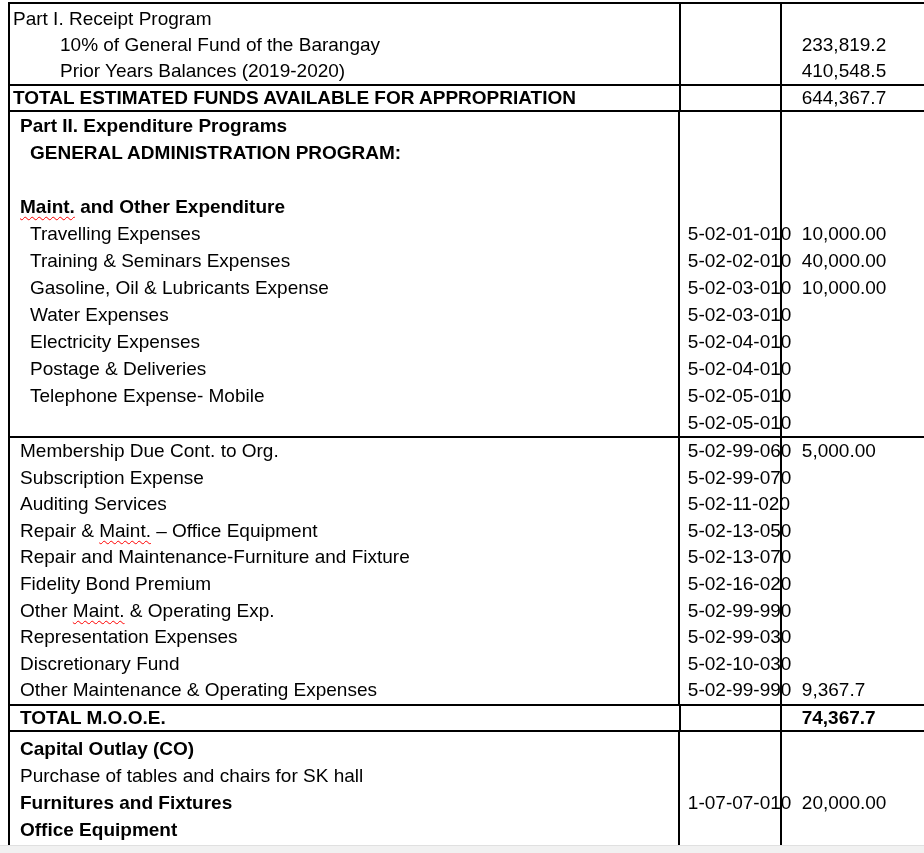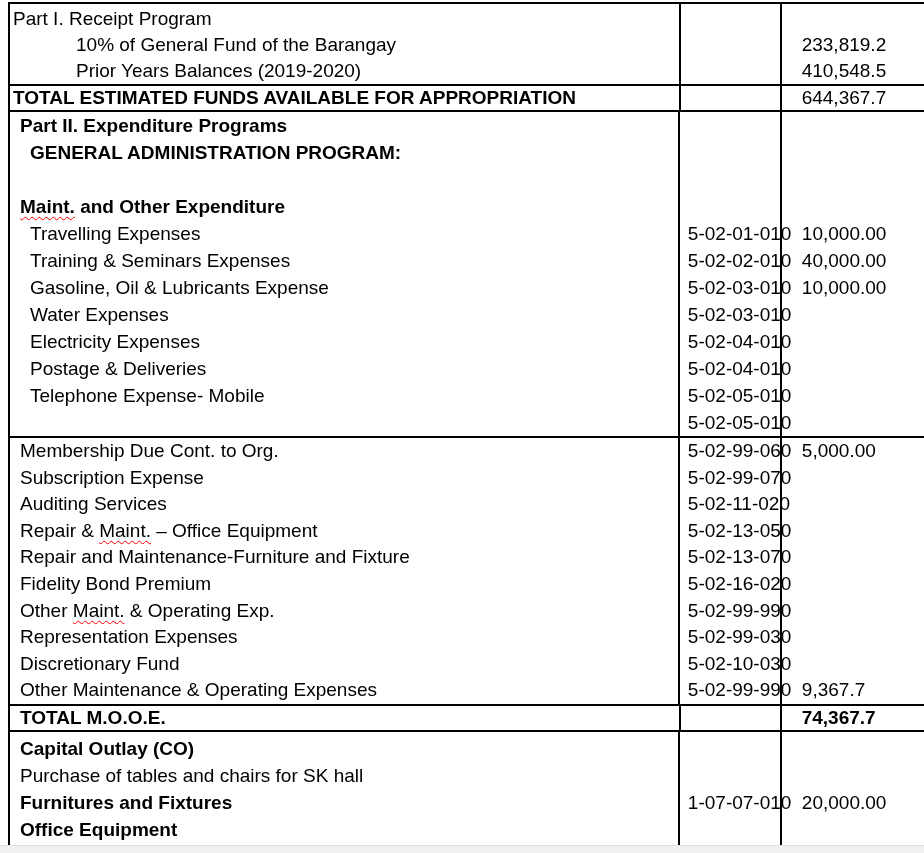--- a/index.html
+++ b/index.html
@@ -23,21 +23,21 @@
   .band-0 .ln{min-height:26px;line-height:26px;}
   .band-0 .c{padding-top:2px;}
   .band-1 .ln{min-height:24px;line-height:24px;}
   .band-3 .ln{min-height:26.6px;line-height:26.6px;}
   .band-4 .ln{min-height:24px;line-height:24px;}
   .band-5 .c{padding-top:3px;}
   .bold{font-weight:700;}
   .ind0{padding-left:3px;}
   .ind1{padding-left:10px;}
   .ind2{padding-left:20px;}
-  .ind3{padding-left:66px;}
+  .ind3{padding-left:50px;}
   .sq{
     text-decoration:underline wavy #ff0000;
     text-decoration-thickness:1px;
     text-underline-offset:3px;
     text-decoration-skip-ink:none;
   }
   .bottom-strip{
     position:absolute;left:0;bottom:0;width:924px;height:7px;
     background:#f1f1f1;border-top:1px solid #e0e0e0;z-index:5;
   }

